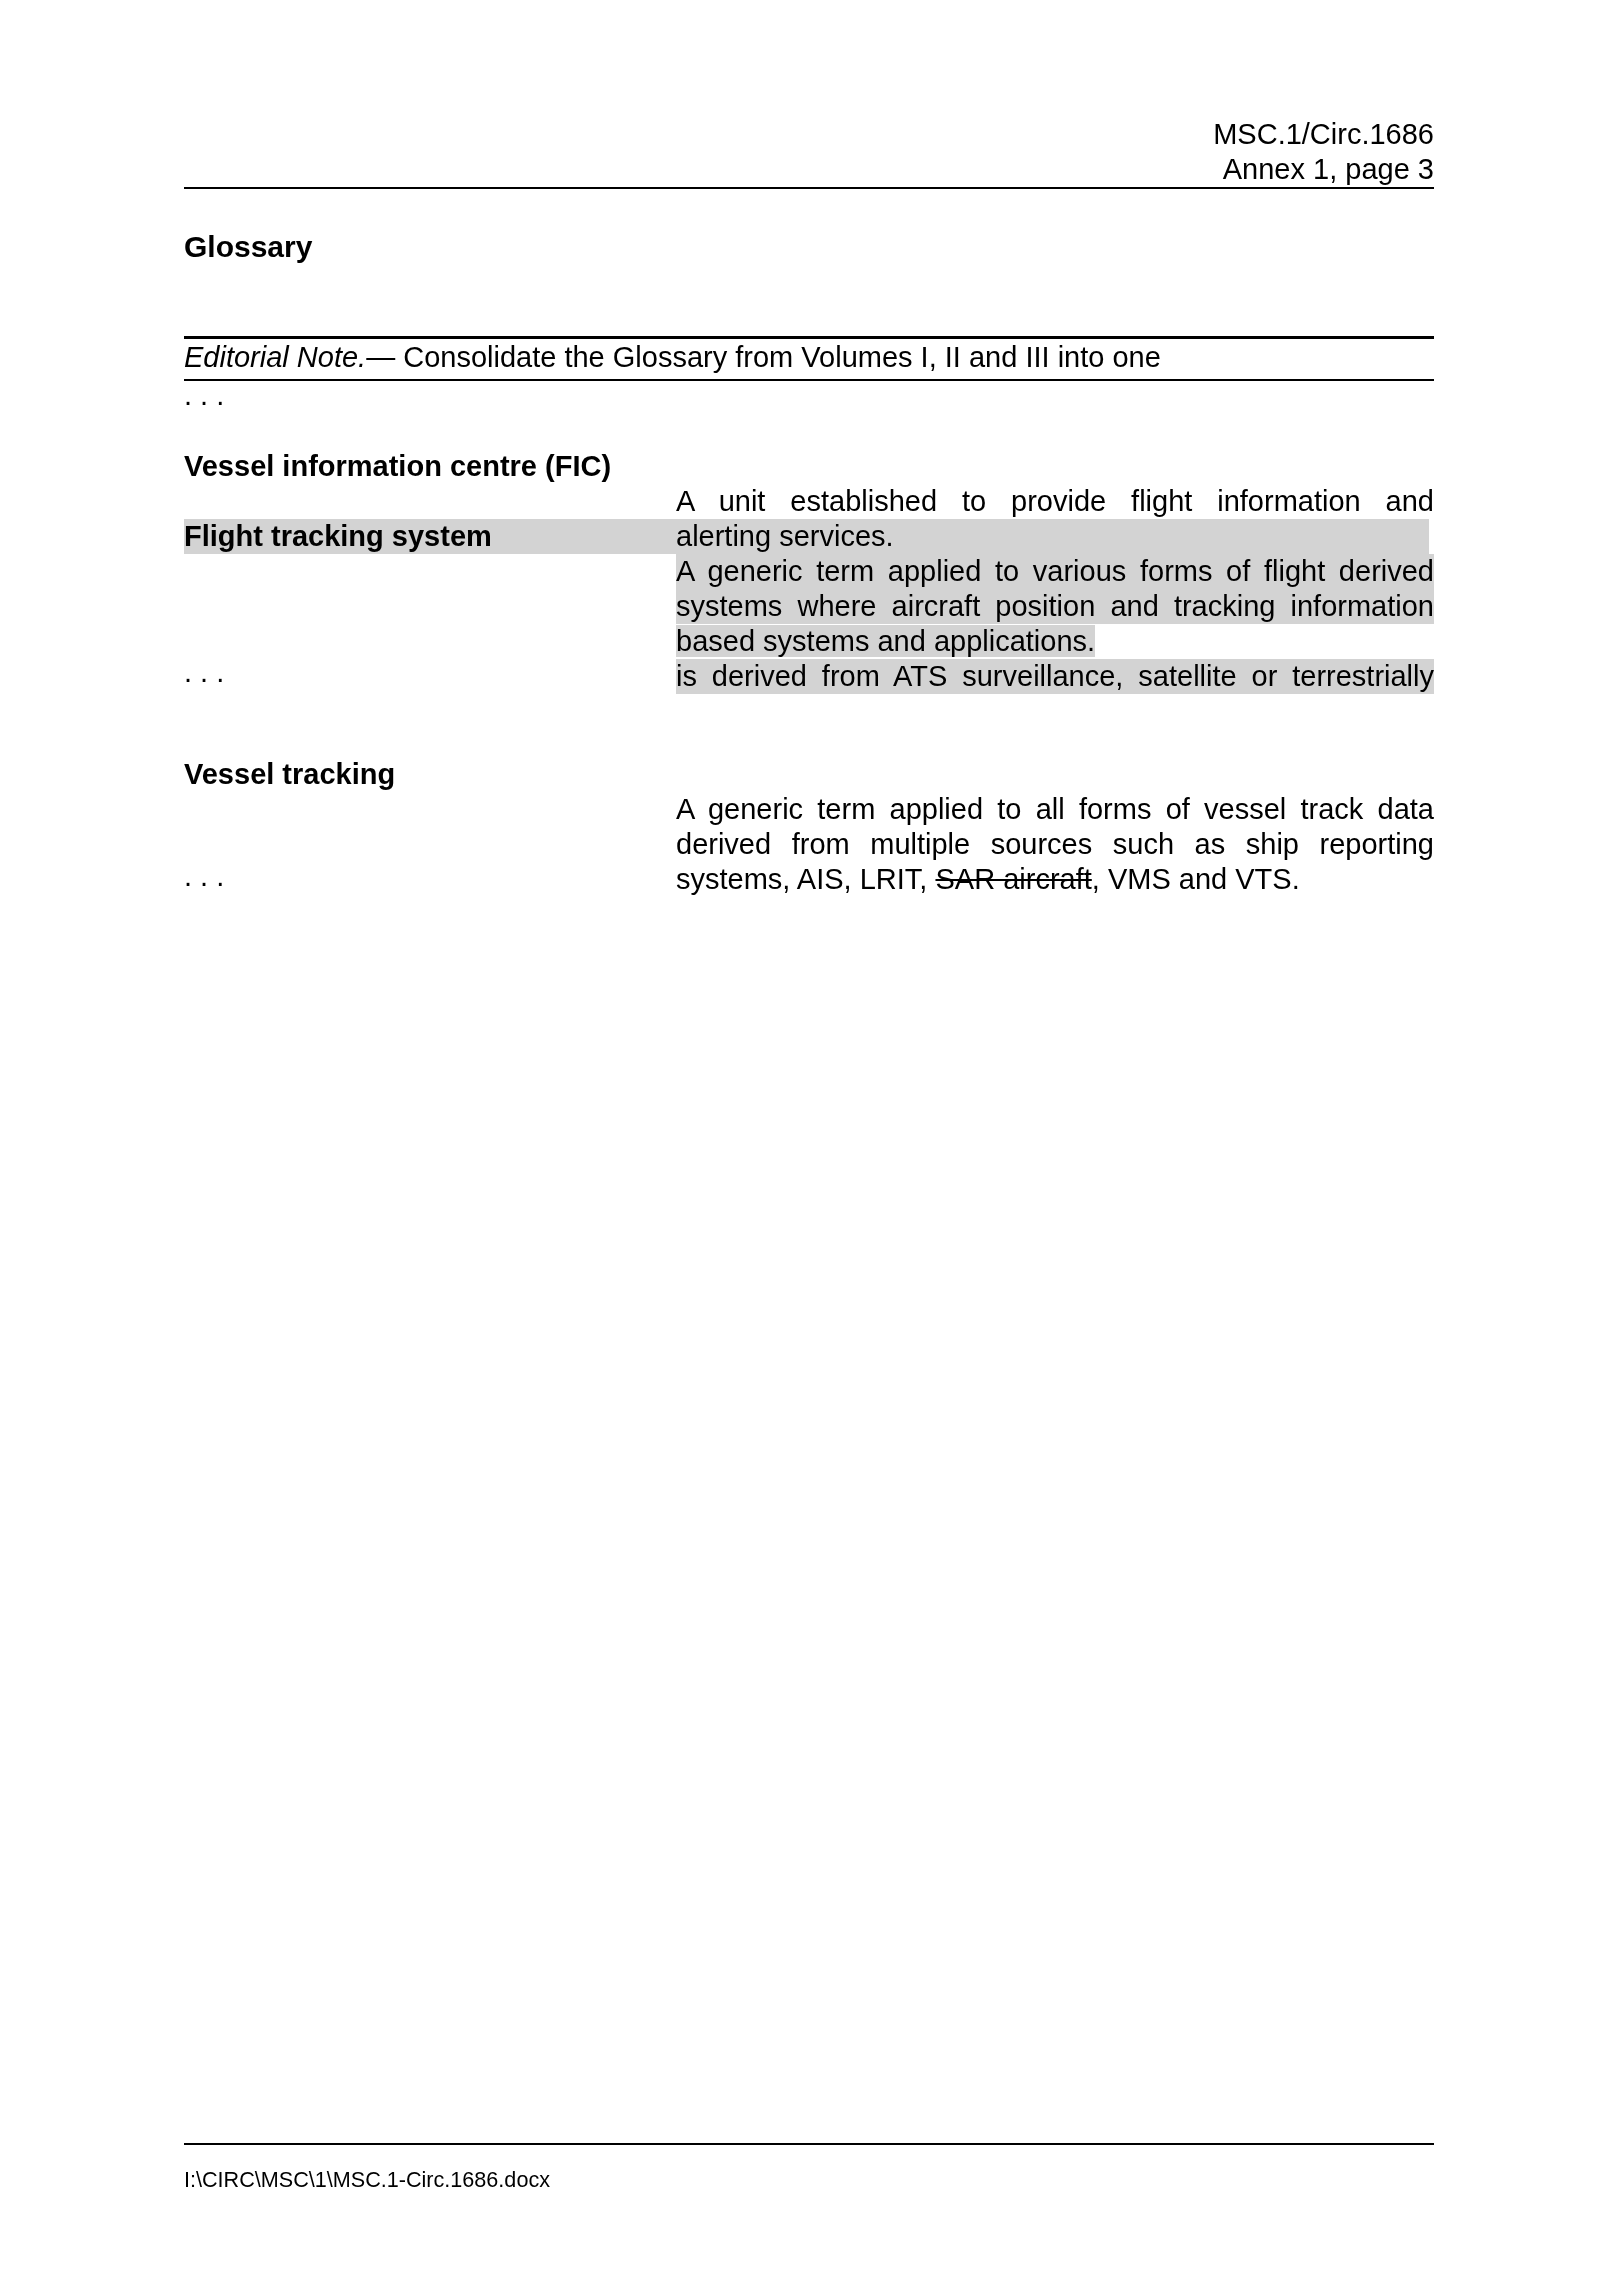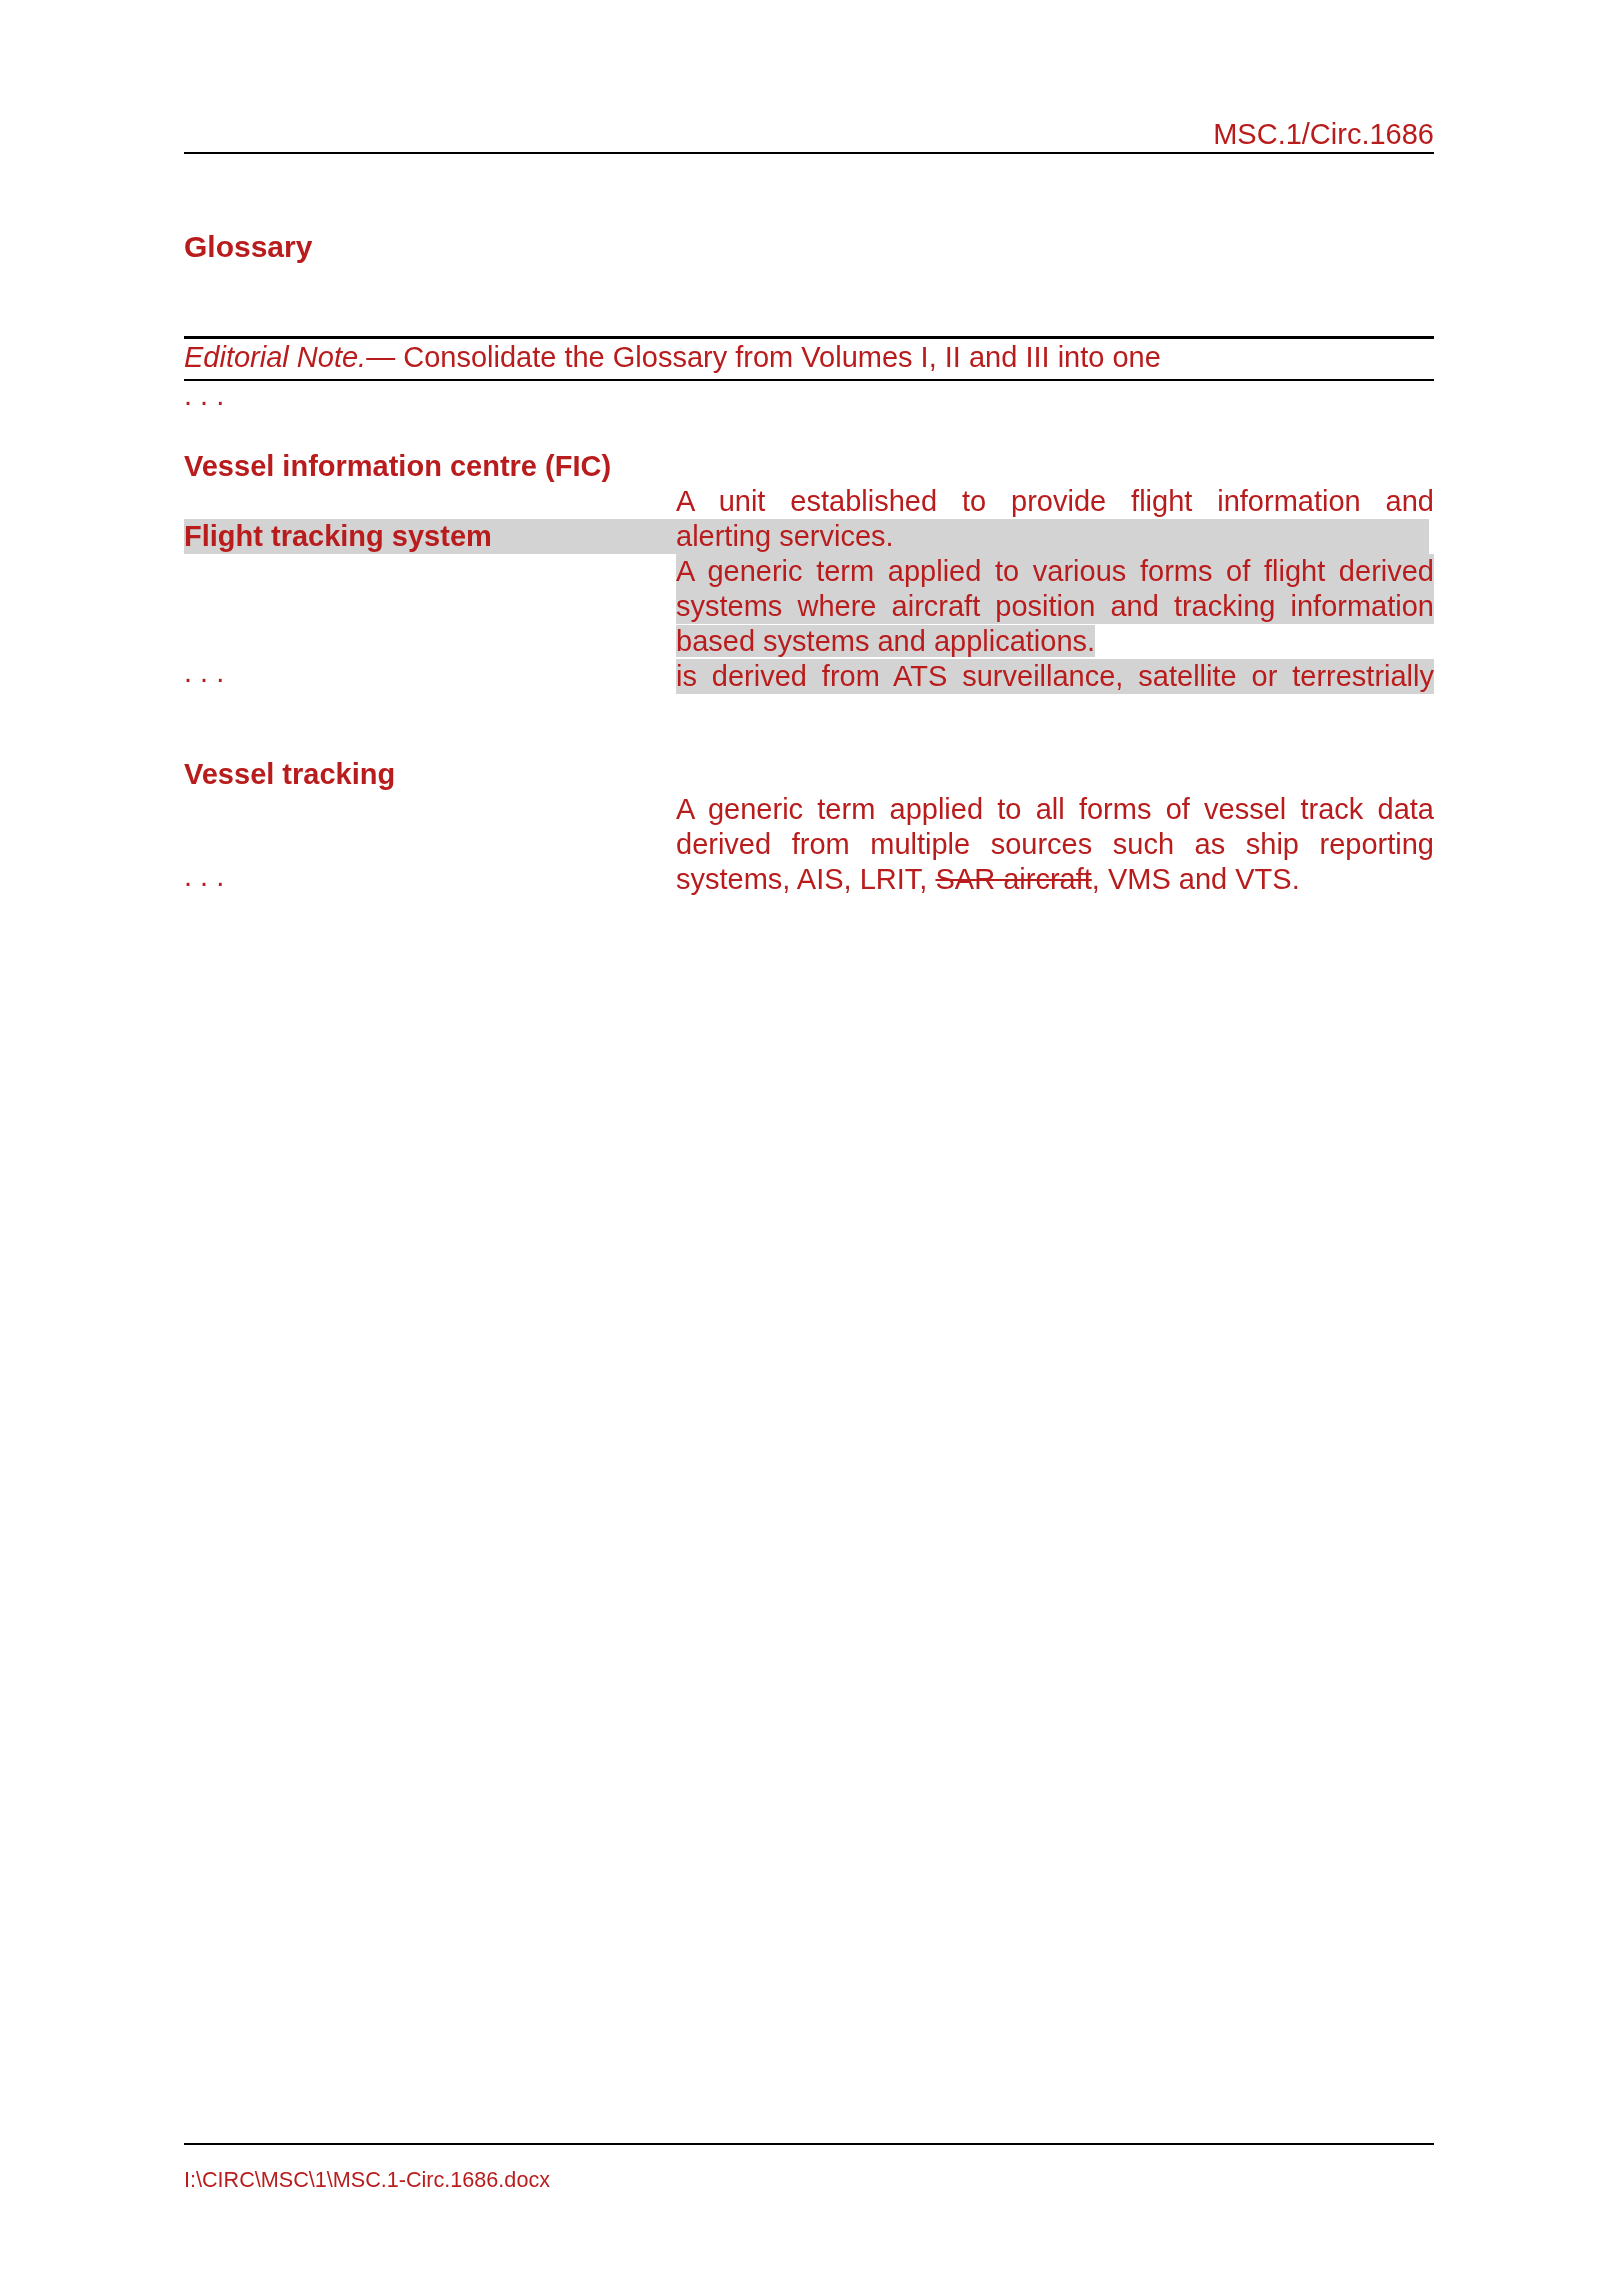--- a/index.html
+++ b/index.html
@@ -2,21 +2,21 @@
 <html><head>
 <meta charset="utf-8">
 <style>
   * { margin: 0; padding: 0; box-sizing: border-box; }
   html, body { background: #ffffff; }
   .page {
     position: relative;
     width: 1621px;
     height: 2293px;
     background: #ffffff;
-    color: #b91c1c;
+    color: #000000;
     font-family: "Liberation Sans", sans-serif;
     font-size: 29px;
     line-height: 35px;
     overflow: hidden;
   }
 
   
   .header {
     position: absolute;
     left: 184px;
@@ -102,20 +102,21 @@
     line-height: 27.4px;
   }
 </style>
 </head>
 <body>
 
 <div class="page">
 
   <div class="header">
     <div>MSC.1/Circ.1686</div>
+    <div>Annex 1, page 3</div>
   </div>
 
   <div class="title">Glossary</div>
 
   <div class="editorial">
     <span class="it">Editorial Note.</span><span>— Consolidate the Glossary from Volumes I, II and III into one</span>
   </div>
 
   <div class="ellipsis" style="top:378px">. . .</div>
 

